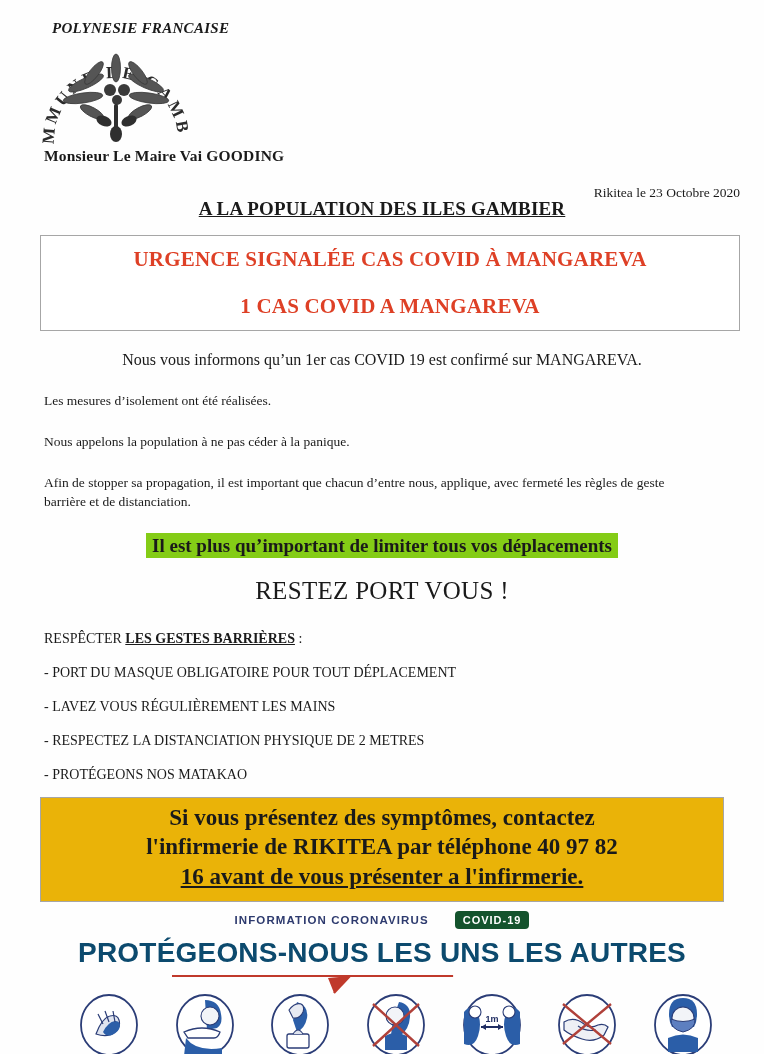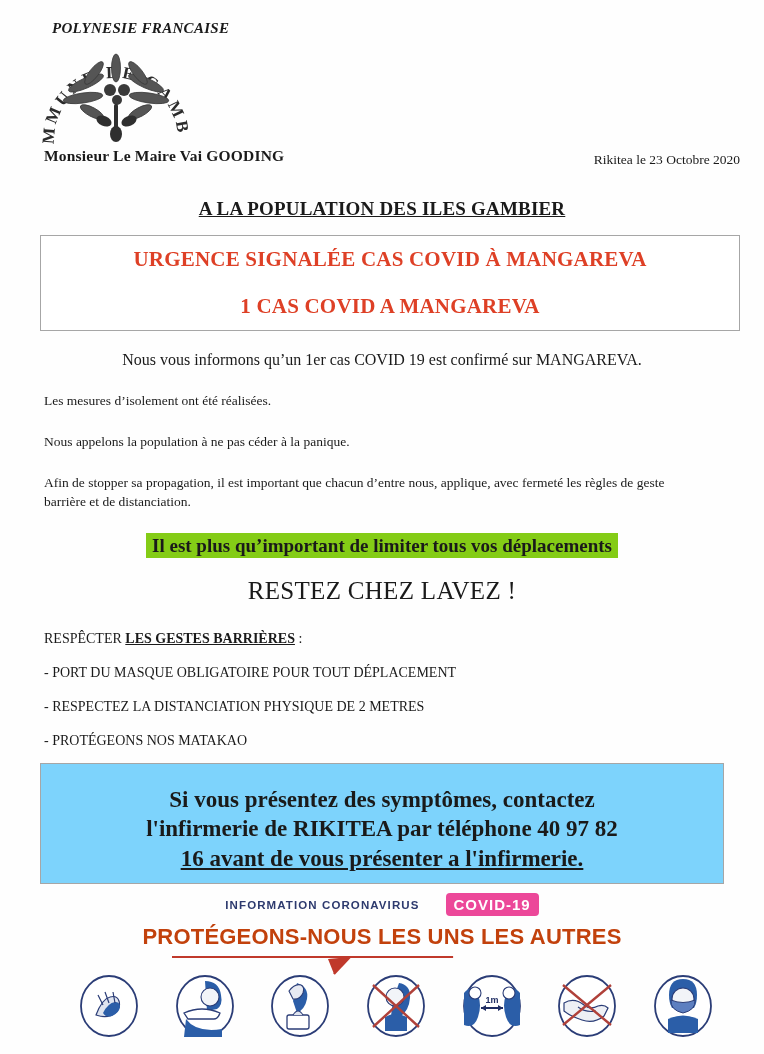--- a/index.html
+++ b/index.html
@@ -70,21 +70,21 @@
     position: absolute;
     left: 44px;
     top: 147px;
     font-weight: bold;
     font-size: 15.5px;
     letter-spacing: .2px;
   }
   .datetext {
     position: absolute;
     right: 24px;
-    top: 152px;
+    top: 185px;
     font-size: 13.5px;
   }
 
   
   .main-title {
     text-align: center;
     font-weight: bold;
     font-size: 19px;
     text-decoration: underline;
     letter-spacing: .2px;
@@ -161,23 +161,23 @@
   .rules li {
     margin: 18px 0 0 44px;
     font-size: 14px;
   }
 
   
   .contact-box {
     margin: 14px 40px 0 40px;
     border: 1.5px solid #a6a6a6;
     box-sizing: border-box;
-    padding: 21px 14px 10px 14px;
-    text-align: center;
-    background: #7dd3fc;
+    padding: 5px 14px 10px 14px;
+    text-align: center;
+    background: #eab308;
   }
   .contact-box .cl {
     font-weight: bold;
     font-size: 23px;
     line-height: 1.28;
   }
   .contact-box .cl.underlined u {
     text-decoration: underline;
   }
 
@@ -193,32 +193,32 @@
     align-items: center;
     gap: 26px;
   }
   .banner-info {
     color: #2d3a6e;
     font-weight: bold;
     font-size: 11.5px;
     letter-spacing: 1.1px;
   }
   .banner-badge {
-    background: #ec4899;
+    background: #14532d;
     color: #ffffff;
     font-weight: bold;
-    font-size: 15px;
+    font-size: 11px;
     letter-spacing: 1px;
     padding: 3px 8px 3px 8px;
     border-radius: 4px;
   }
   .banner-main {
-    color: #c2410c;
-    font-weight: bold;
-    font-size: 22px;
+    color: #0c4a6e;
+    font-weight: bold;
+    font-size: 28px;
     letter-spacing: .2px;
     margin-top: 8px;
   }
   .banner-arrow {
     margin-top: 1px;
     height: 26px;
   }
 
   
   .icons-row {
@@ -295,28 +295,29 @@
   <div class="para">Les mesures d’isolement ont été réalisées.</div>
 
   <div class="para">Nous appelons la population à ne pas céder à la panique.</div>
 
   <div class="para">Afin de stopper sa propagation, il est important que chacun d’entre nous, applique, avec fermeté les règles de geste barrière et de distanciation.</div>
 
   <div class="highlight-line">
     <span>Il est plus qu’important de limiter tous vos déplacements</span>
   </div>
 
-  <div class="shout">RESTEZ CHEZ LAVEZ !</div>
+  <div class="shout">RESTEZ PORT VOUS !</div>
 
   <div class="respecter">
     <span>RESPÊCTER </span><b>LES GESTES BARRIÈRES</b><span> :</span>
   </div>
 
   <ul class="rules">
     <li>- PORT DU MASQUE OBLIGATOIRE POUR TOUT DÉPLACEMENT</li>
+    <li>- LAVEZ VOUS RÉGULIÈREMENT LES MAINS</li>
     <li>- RESPECTEZ LA DISTANCIATION PHYSIQUE DE 2 METRES</li>
     <li>- PROTÉGEONS NOS MATAKAO</li>
   </ul>
 
   <div class="contact-box">
     <div class="cl">Si vous présentez des symptômes, contactez</div>
     <div class="cl">l'infirmerie de RIKITEA par téléphone 40 97 82</div>
     <div class="cl underlined">
       <u>16 avant de vous présenter a l'infirmerie.</u>
     </div>

